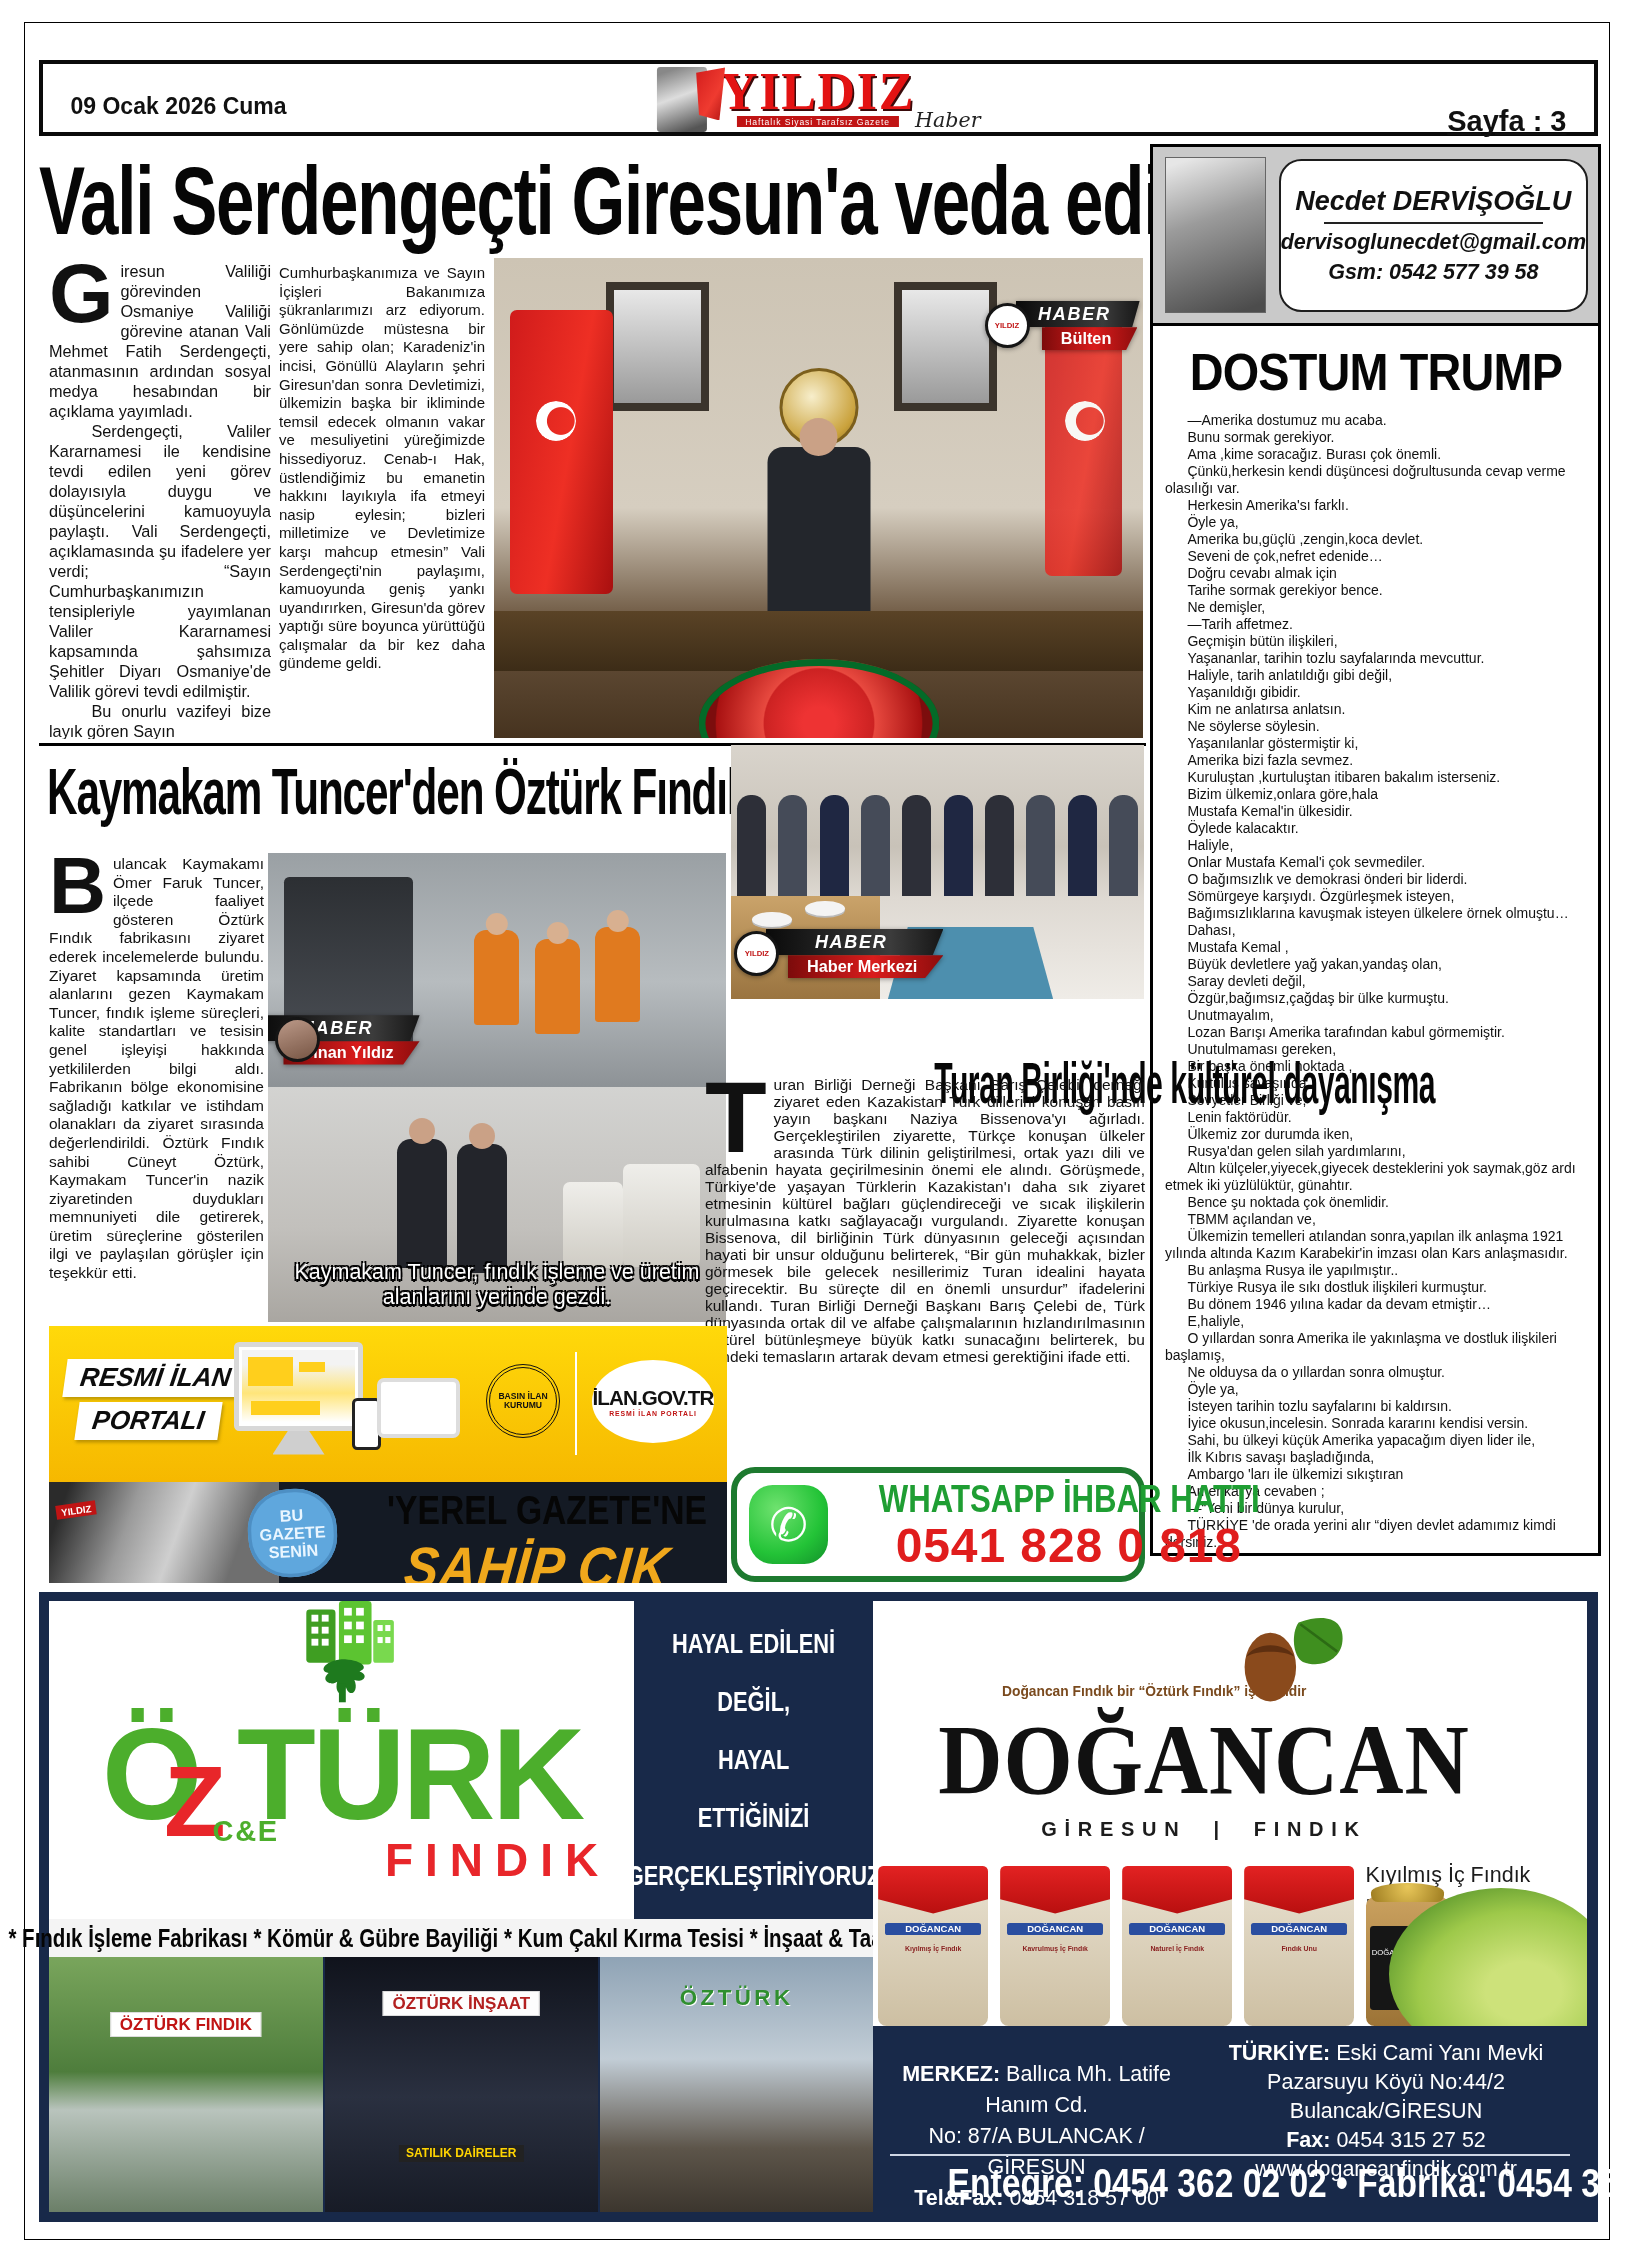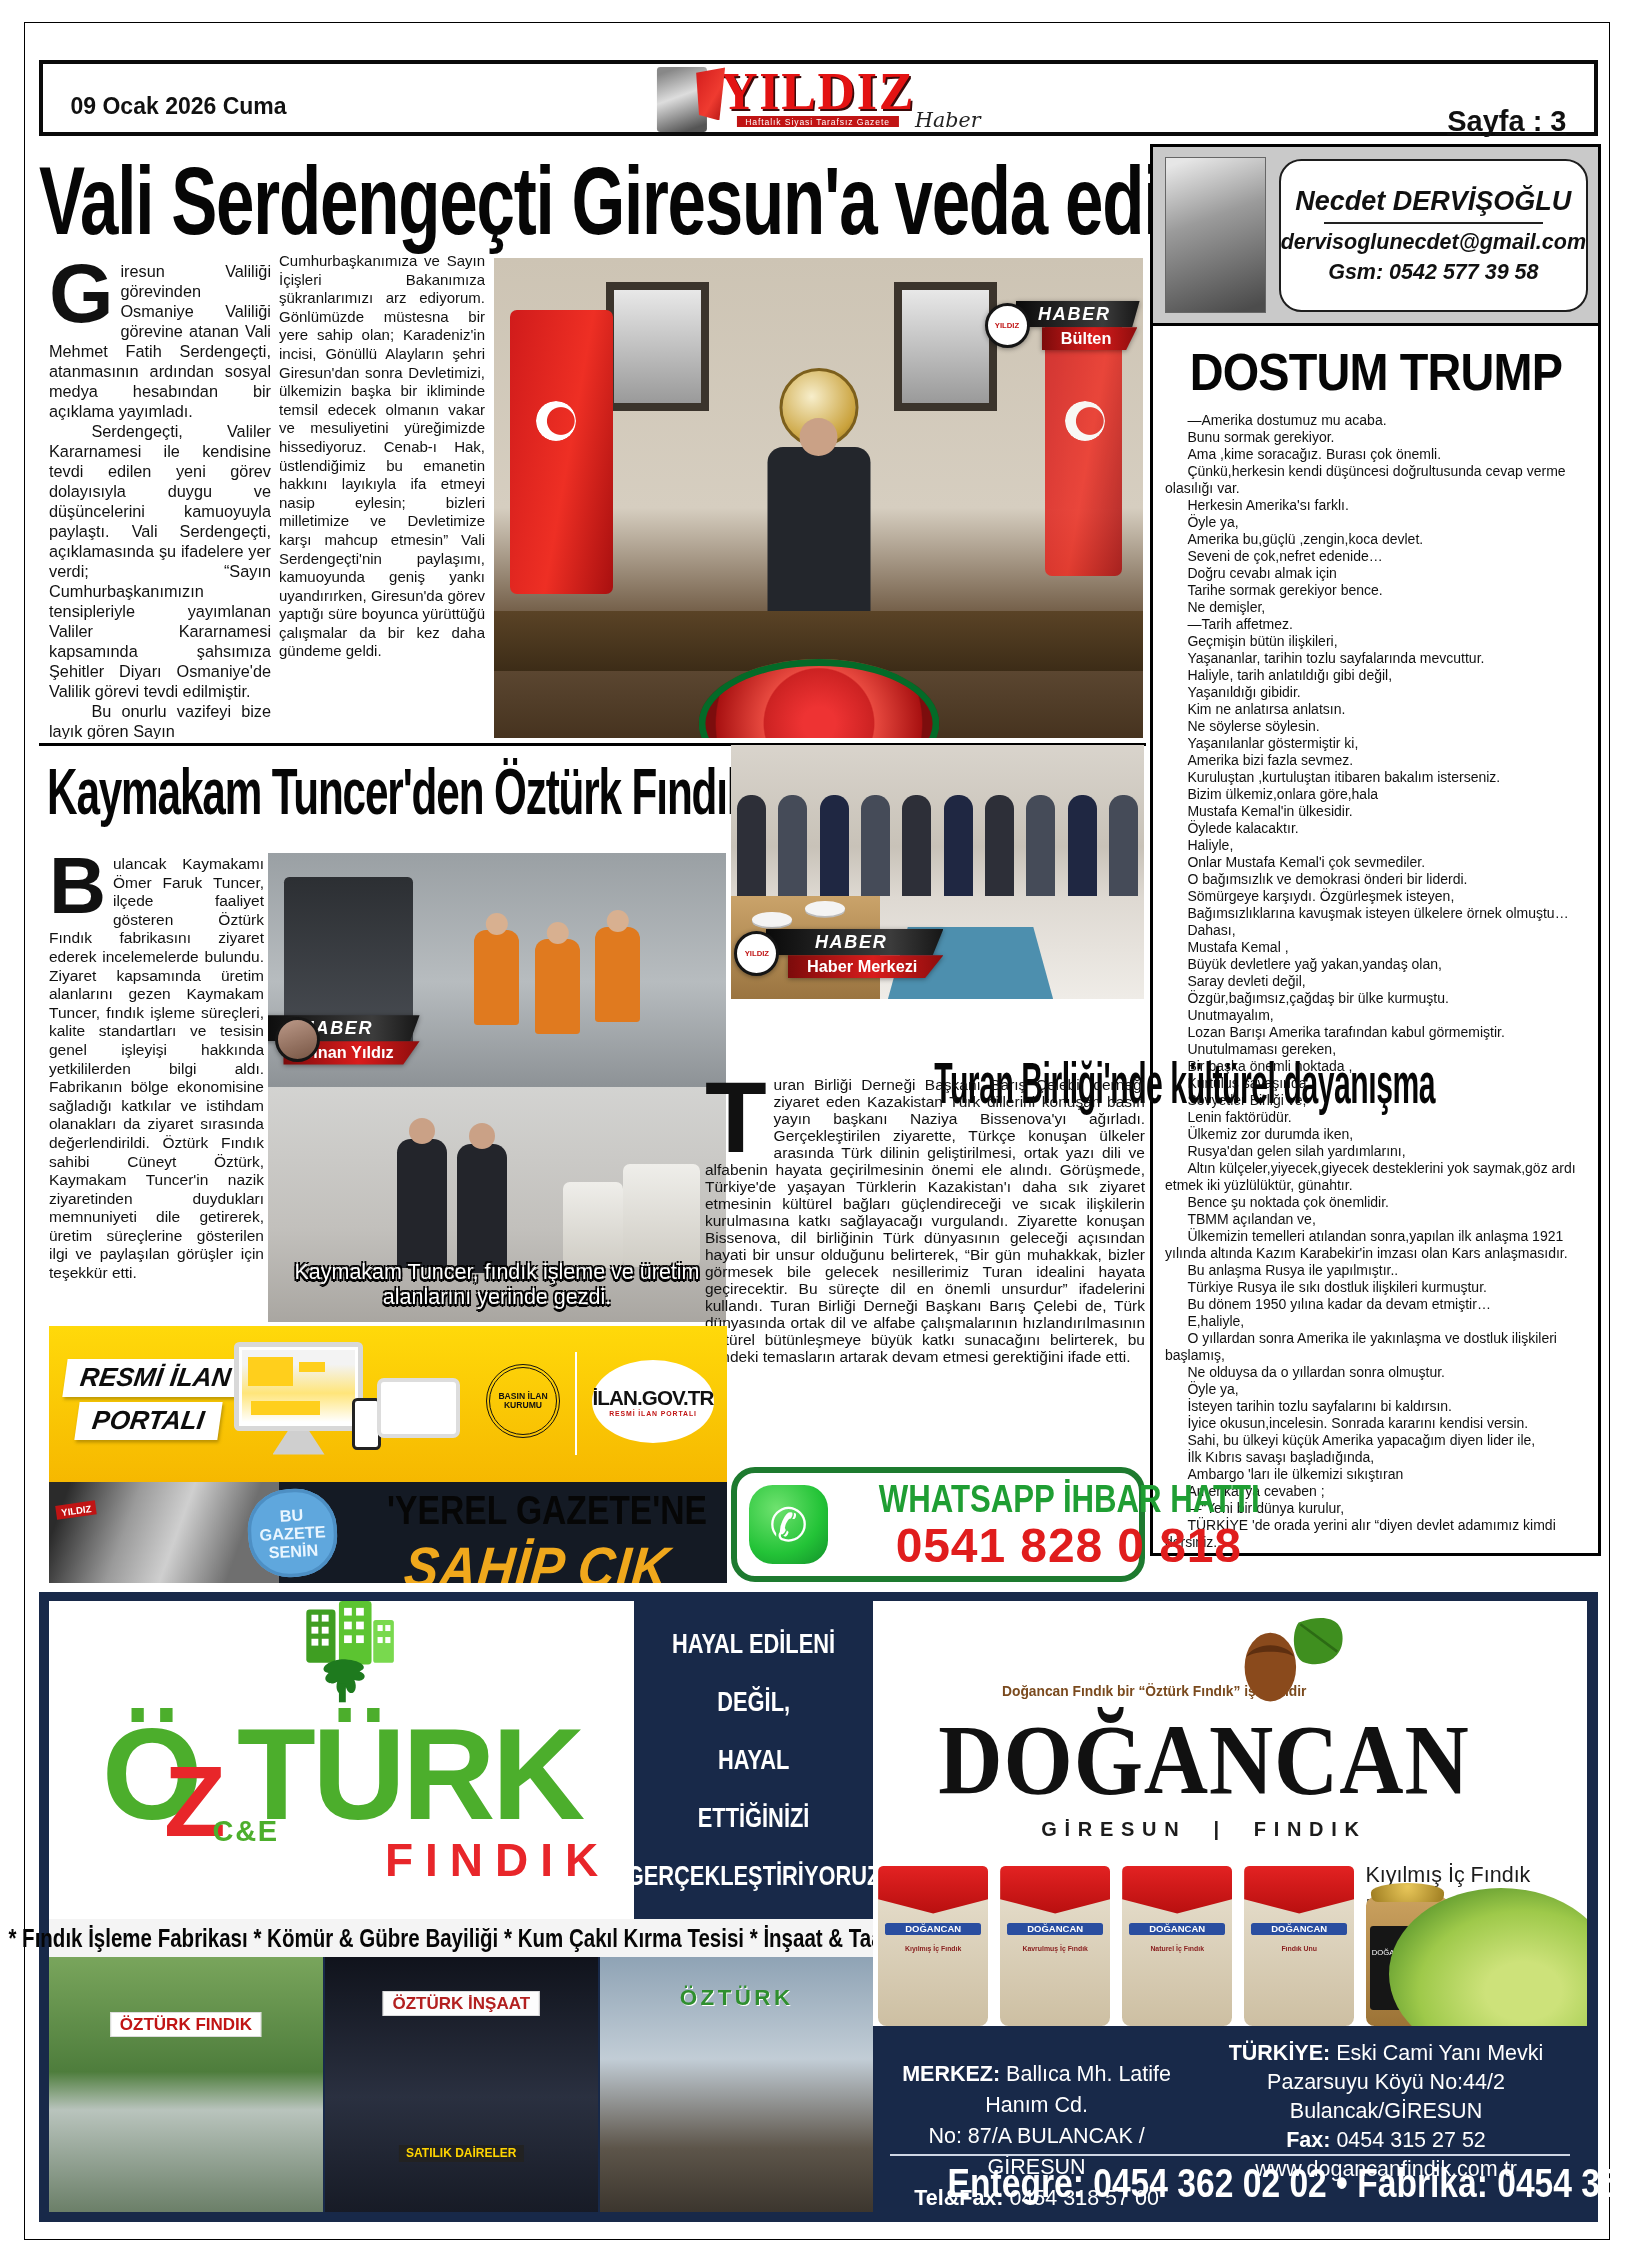--- a/index.html
+++ b/index.html
@@ -26,21 +26,21 @@
   .cond { display:inline-block; white-space:nowrap; font-weight:900; letter-spacing:-1.7px; transform-origin:left center; color:#060606; }
 
   
   .news { text-align:justify; overflow:hidden; }
   .news p { margin:0; }
   .news p + p { text-indent:2.6em; }
   .drop { float:left; font-weight:bold; padding-right:6.9px; }
 
   .lead-head { position:absolute; left:39px; top:150px; width:1109px; height:110px; overflow:visible; }
   .lead-col1 { position:absolute; left:49px; top:261px; width:222px; height:478px; font-size:16.3px; line-height:20px; }
-  .lead-col2 { position:absolute; left:279px; top:252px; width:206px; height:481px; font-size:15px; line-height:18.6px; }
+  .lead-col2 { position:absolute; left:279px; top:264px; width:206px; height:481px; font-size:15px; line-height:18.6px; }
 
   
   .photo { position:absolute; overflow:hidden; background:#bbb; }
   .p-lead { left:494px; top:258px; width:649px; height:480px; background:linear-gradient(180deg,#cdc4b4 0%,#d6cec0 52%,#6a543d 76%,#46331f 100%); }
   .frame-pic { position:absolute; border:8.6px solid #3b342c; background:linear-gradient(180deg,#e8e8e8,#9a9a9a); }
   .emblem { position:absolute; width:79px; height:79px; border-radius:50%; background:radial-gradient(circle at 40% 35%,#f7eecb,#caa23c 70%,#8a6a1d); border:3.4px solid #7c5f1c; }
   .tr-flag { position:absolute; background:linear-gradient(100deg,#d01b1b,#ee2f24 55%,#a80f0f); }
   .tr-flag:after { content:""; position:absolute; left:26%; top:32%; width:40px; height:40px; border-radius:50%; background:#fff;
                    -webkit-mask:radial-gradient(circle at 62% 50%, transparent 42%, #000 45%); mask:radial-gradient(circle at 62% 50%, transparent 42%, #000 45%); }
   .figure-suit { position:absolute; background:#23262c; border-radius:15.5px 15.5px 3.4px 3.4px; }
@@ -299,21 +299,21 @@
         <p>Sovyetler Birliği ve,</p>
         <p>Lenin faktörüdür.</p>
         <p>Ülkemiz zor durumda iken,</p>
         <p>Rusya'dan gelen silah yardımlarını,</p>
         <p>Altın külçeler,yiyecek,giyecek desteklerini yok saymak,göz ardı etmek iki yüzlülüktür, günahtır.</p>
         <p>Bence şu noktada çok önemlidir.</p>
         <p>TBMM açılandan ve,</p>
         <p>Ülkemizin temelleri atılandan sonra,yapılan ilk anlaşma 1921 yılında altında Kazım Karabekir'in imzası olan Kars anlaşmasıdır.</p>
         <p>Bu anlaşma Rusya ile yapılmıştır..</p>
         <p>Türkiye Rusya ile sıkı dostluk ilişkileri kurmuştur.</p>
-        <p>Bu dönem 1950 yılına kadar da devam etmiştir…</p>
+        <p>Bu dönem 1946 yılına kadar da devam etmiştir…</p>
         <p>E,haliyle,</p>
         <p>O yıllardan sonra Amerika ile yakınlaşma ve dostluk ilişkileri başlamış,</p>
         <p>Ne olduysa da o yıllardan sonra olmuştur.</p>
         <p>Öyle ya,</p>
         <p>İsteyen tarihin tozlu sayfalarını bi kaldırsın.</p>
         <p>İyice okusun,incelesin. Sonrada kararını kendisi versin.</p>
         <p>Sahi, bu ülkeyi küçük Amerika yapacağım diyen lider ile,</p>
         <p>İlk Kıbrıs savaşı başladığında,</p>
         <p>Ambargo 'ları ile ülkemizi sıkıştıran</p>
         <p>Amerika 'ya cevaben ;</p>

